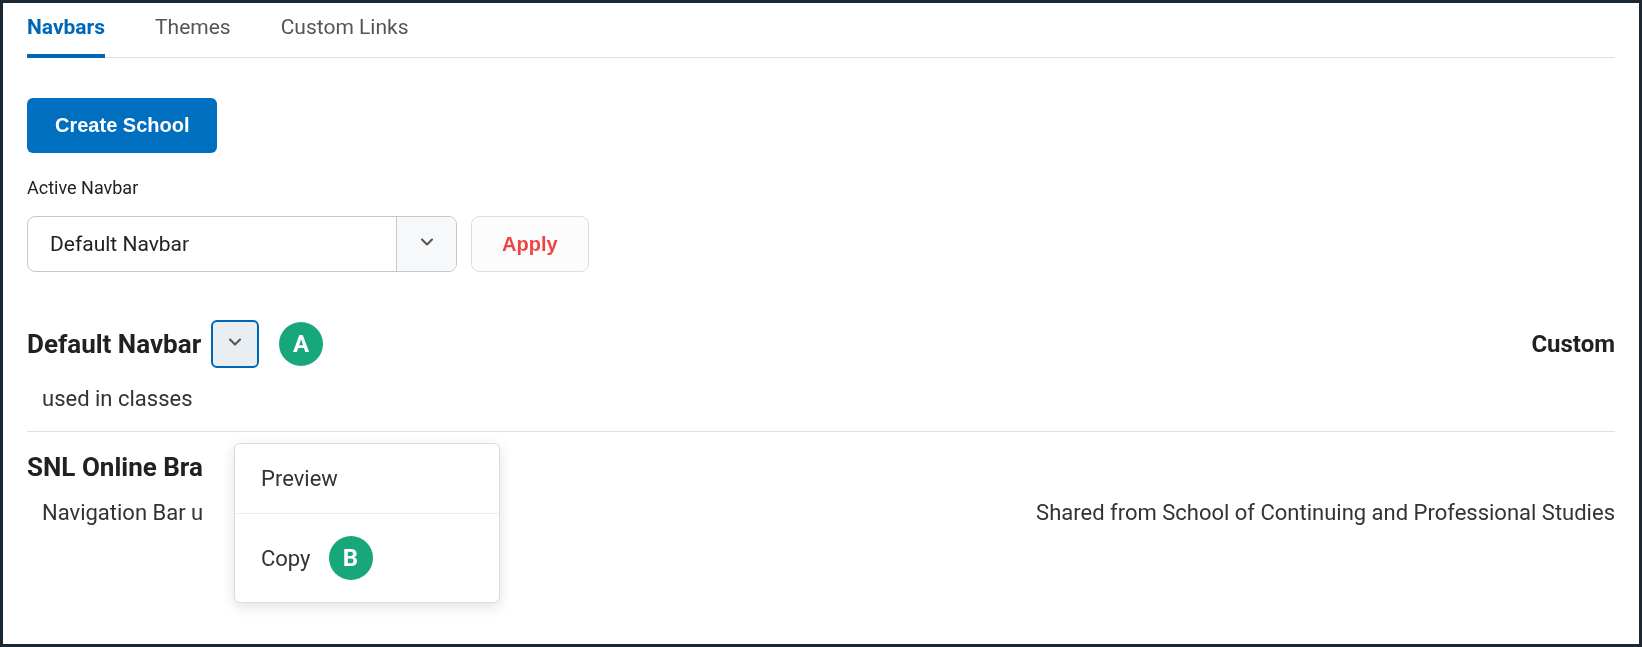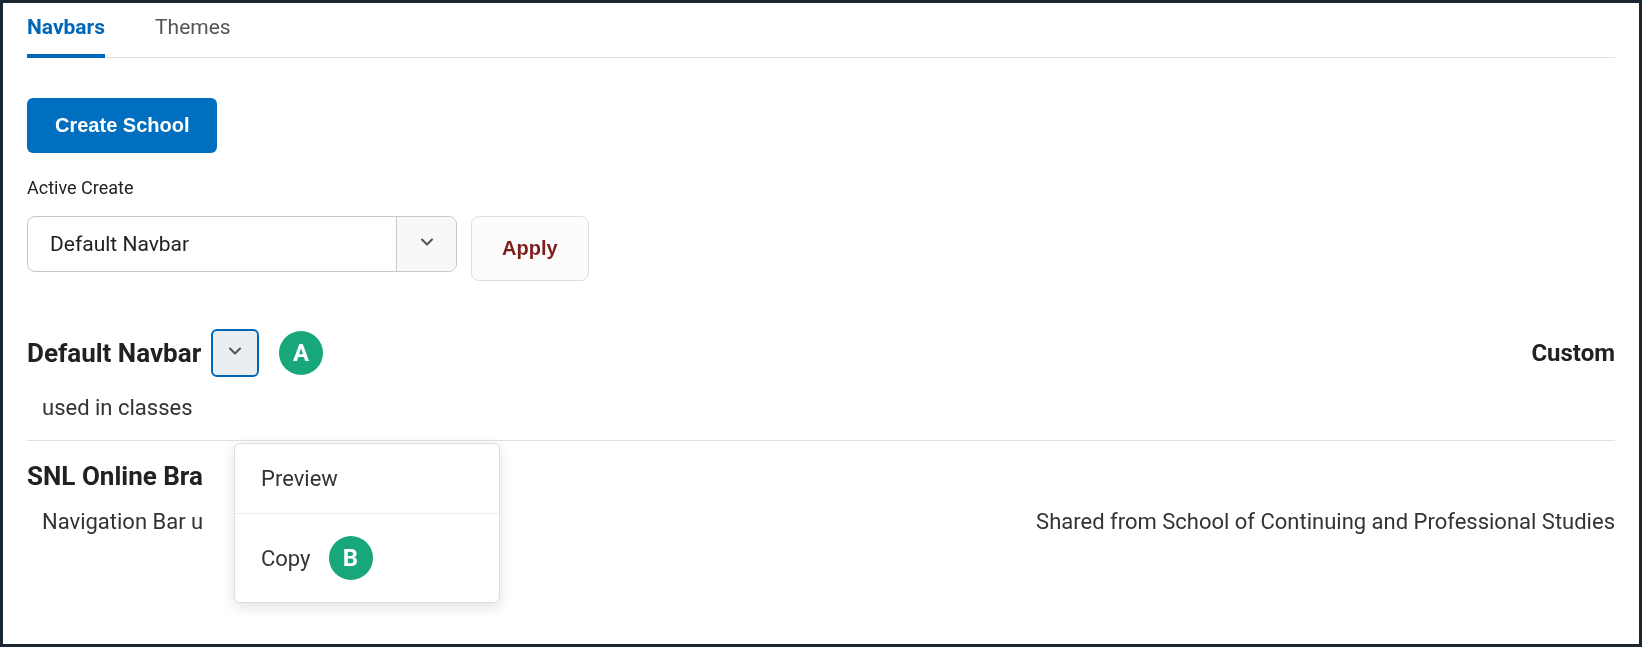--- a/index.html
+++ b/index.html
@@ -93,28 +93,28 @@
   .select-caret {
     width: 60px;
     background: #f7f8f9;
     border-left: 1px solid #c7c7c7;
     display: flex;
     align-items: center;
     justify-content: center;
     cursor: pointer;
   }
   .btn-apply {
-    height: 65px;
+    height: 56px;
     padding: 0 30px;
     border: 1px solid #dedede;
     border-radius: 8px;
     background: #fcfcfd;
     font-size: 20px;
     font-weight: 600;
-    color: #7f1d1d;
+    color: #ef4444;
     cursor: pointer;
   }
   
   .list {
     margin-top: 48px;
   }
   .list-row {
     border-bottom: 1px solid #e0e0e0;
     padding-bottom: 20px;
     margin-bottom: 20px;
@@ -224,27 +224,30 @@
 <div class="frame">
   <div class="content">
 
     <div class="tabs">
       <div class="tab active">
         <span>Navbars</span>
       </div>
       <div class="tab">
         <span>Themes</span>
       </div>
+      <div class="tab">
+        <span>Custom Links</span>
+      </div>
     </div>
 
     <button class="btn-primary">
       <span>Create School</span>
     </button>
 
-    <div class="section-label">Active Create</div>
+    <div class="section-label">Active Navbar</div>
 
     <div class="select-row">
       <div class="select-wrap">
         <div class="select-text">Default Navbar</div>
         <div class="select-caret">
           <span>
             <svg class="chevron" viewBox="0 0 24 24">
                 <path d="M6 9l6 6 6-6"></path>
               </svg>
           </span>

